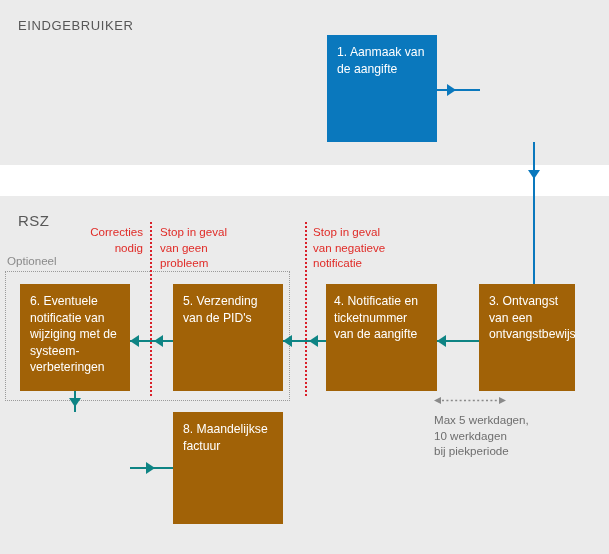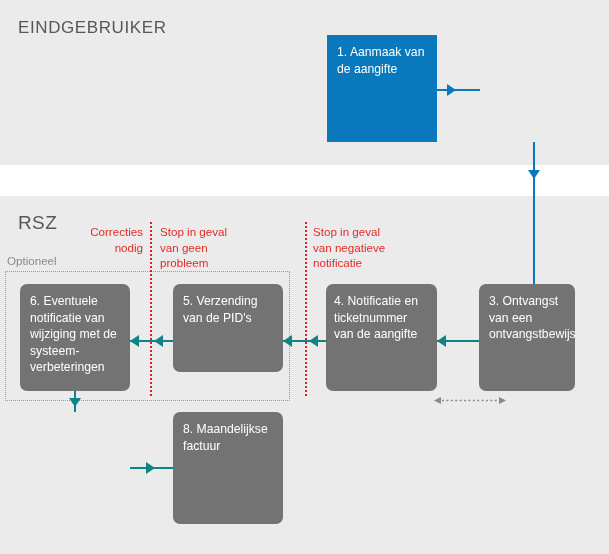--- a/index.html
+++ b/index.html
@@ -22,39 +22,39 @@
     left: 0;
     width: 609px;
     background: #ebebeb;
   }
   #band-top { top: 0; height: 165px; }
   #band-bottom { top: 196px; height: 358px; }
 
   .lane-title {
     position: absolute;
     color: #575757;
-    font-size: 17px;
+    font-size: 13px;
     letter-spacing: 0.6px;
     white-space: nowrap;
   }
   #lane-eindgebruiker { left: 18px; top: 18px; }
-  #lane-rsz { left: 18px; top: 212px; font-size: 19px; letter-spacing: 0.4px; }
+  #lane-rsz { left: 18px; top: 212px; font-size: 15px; letter-spacing: 0.4px; }
 
   .node {
     position: absolute;
     box-sizing: border-box;
     padding: 9px 10px 0 10px;
     color: #ffffff;
     font-size: 12.2px;
     line-height: 16.5px;
   }
   .node .txt { text-underline-offset: 2px; }
   .node .num { text-decoration: none; }
   .node-blue { background: #0a78bd; }
-  .node-teal { background: #737373; border-radius: 7px; }
+  .node-teal { background: #a16207; }
 
   
   .conn {
     position: absolute;
   }
   .conn-blue { background: #0a78bd; }
   .conn-teal { background: #0e8484; }
 
   .arrowhead {
     position: absolute;
@@ -193,35 +193,38 @@
   <div class="node node-teal" style="left:479px; top:284px; width:96px; height:107px;">
     <span class="num">3. </span>
     <span class="txt">Ontvangst van een ontvangstbewijs</span>
   </div>
 
   <div class="node node-teal" style="left:326px; top:284px; width:111px; height:107px;padding-left:8px;">
     <span class="num">4. </span>
     <span class="txt">Notificatie en ticketnummer van de aangifte</span>
   </div>
 
-  <div class="node node-teal" style="left:173px; top:284px; width:110px; height:88px;">
+  <div class="node node-teal" style="left:173px; top:284px; width:110px; height:107px;">
     <span class="num">5. </span>
     <span class="txt">Verzending van de PID's</span>
   </div>
 
   <div class="node node-teal" style="left:20px; top:284px; width:110px; height:107px;">
     <span class="num">6. </span>
     <span class="txt">Eventuele notificatie van wijziging met de systeem-verbeteringen</span>
   </div>
 
 
   <div class="node node-teal" style="left:173px; top:412px; width:110px; height:112px;">
     <span class="num">8. </span>
     <span class="txt">Maandelijkse factuur</span>
   </div>
 
   <svg id="duration-arrow" viewBox="0 0 72 9">
     <polygon points="0,4.5 7,1 7,8" fill="#8a8a8a"></polygon>
     <polygon points="72,4.5 65,1 65,8" fill="#8a8a8a"></polygon>
     <line x1="8" y1="4.5" x2="64" y2="4.5" stroke="#8a8a8a" stroke-width="1.4" stroke-dasharray="2,2.4"></line>
   </svg>
+  <div id="duration-note">Max 5 werkdagen,
+10 werkdagen
+bij piekperiode</div>
 
 </div>
 
 </body></html>

